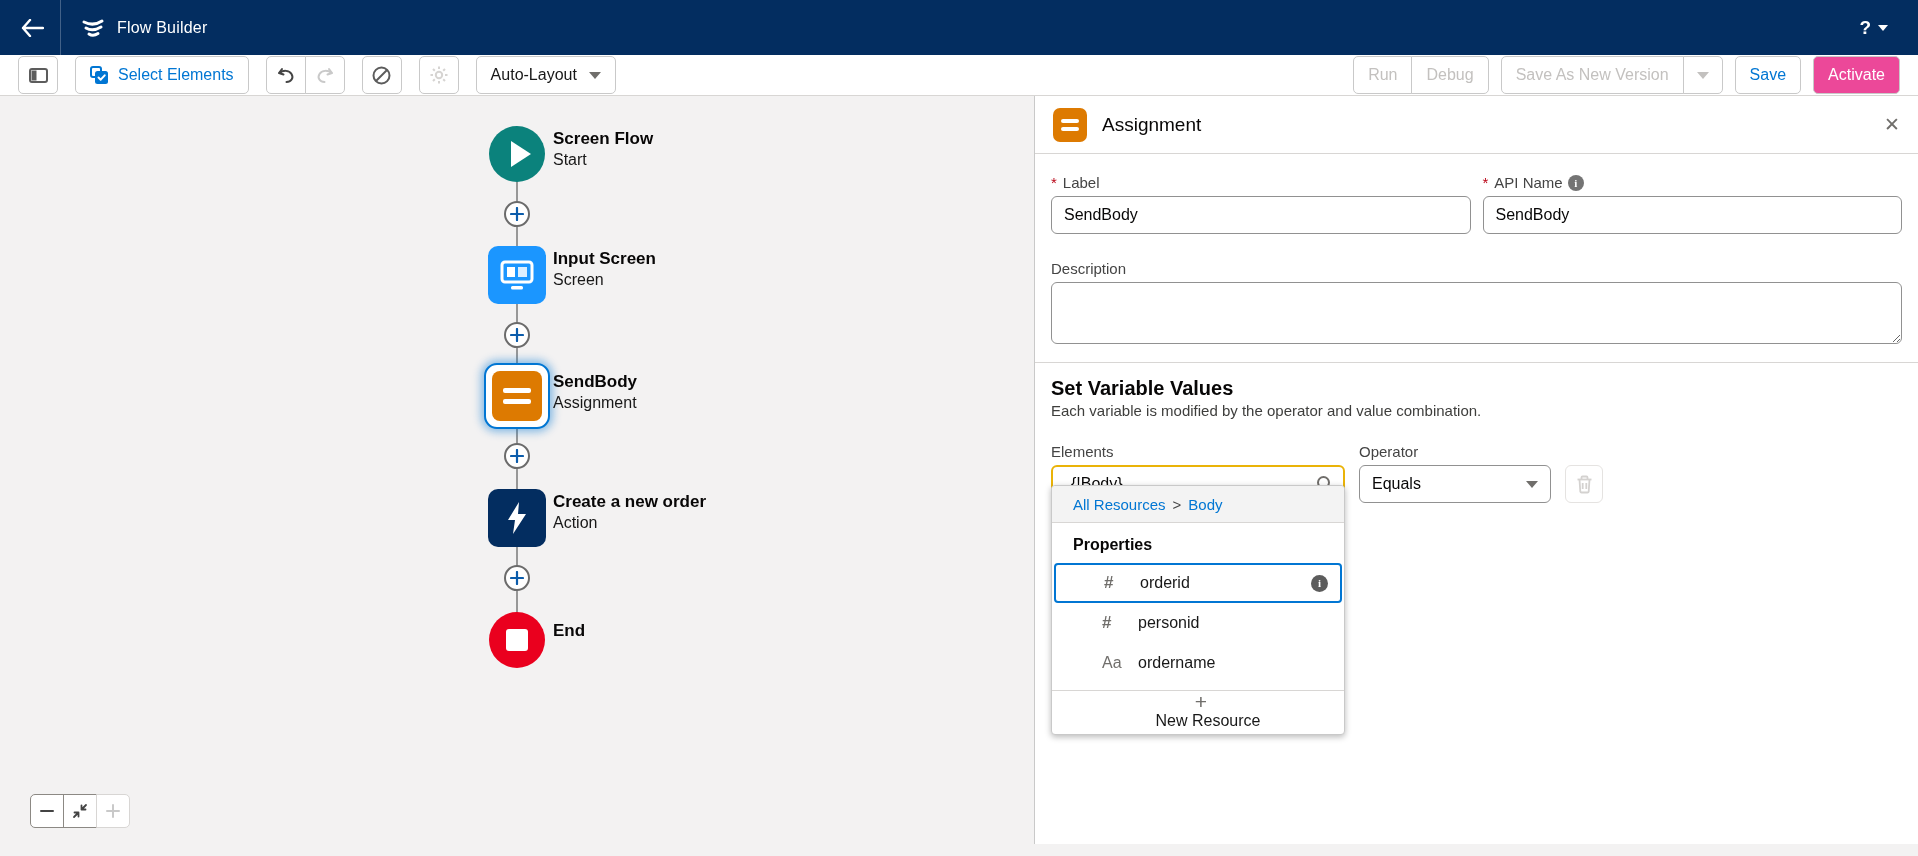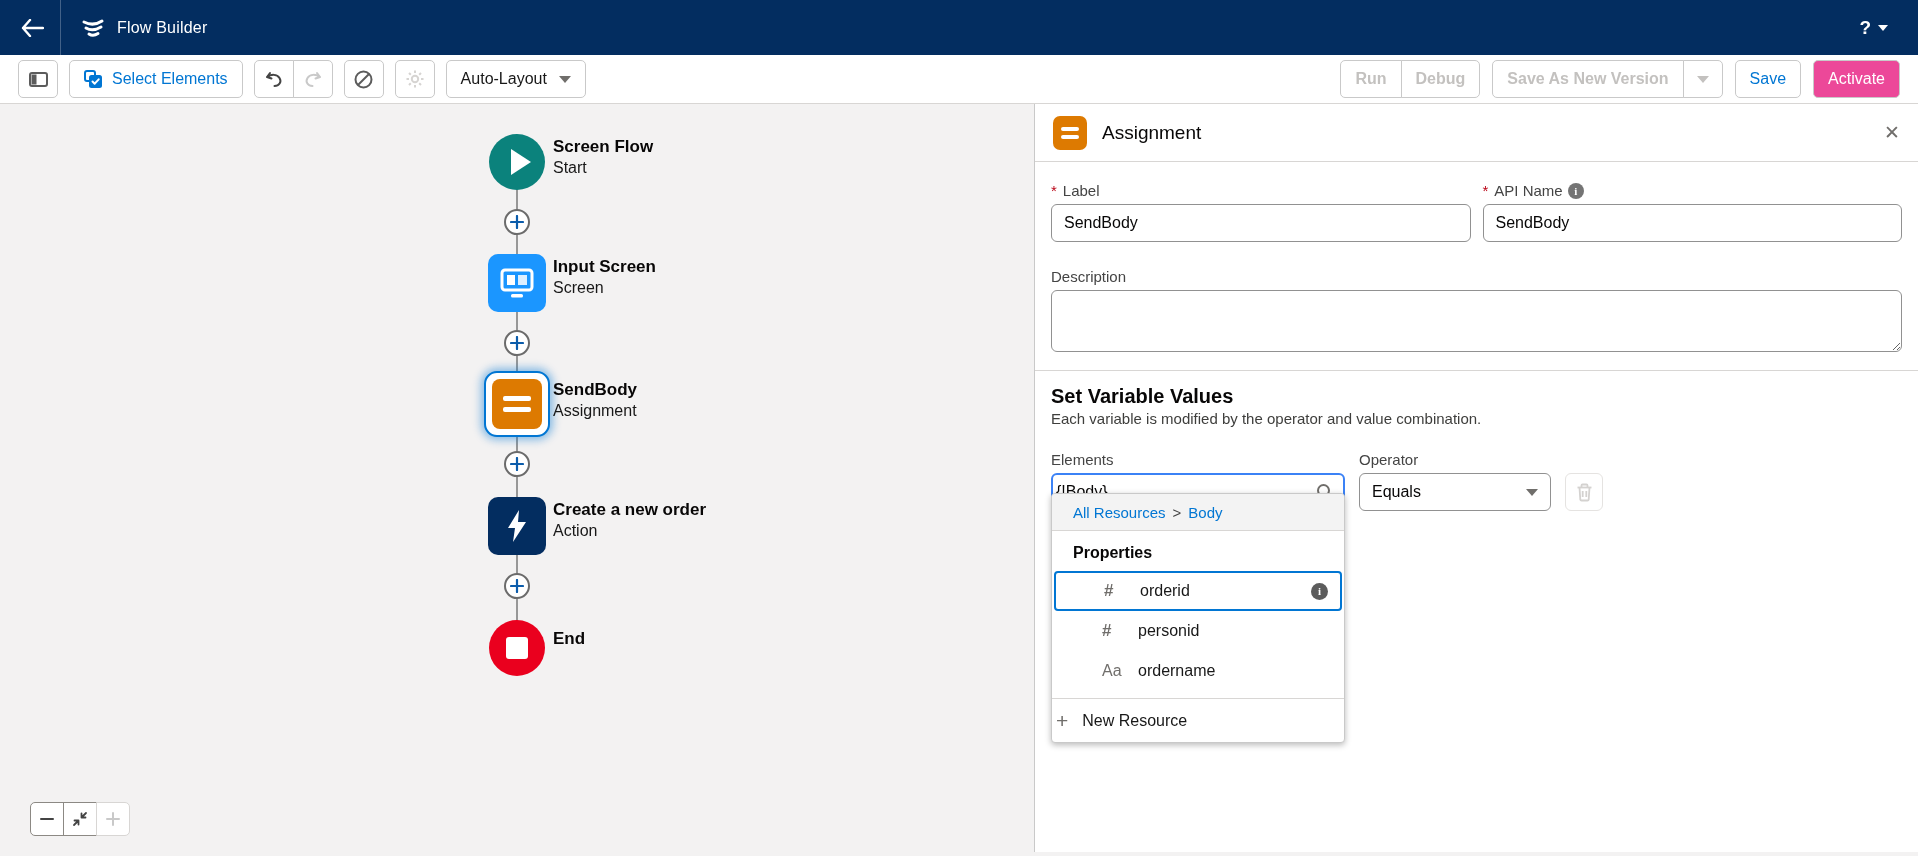--- a/index.html
+++ b/index.html
@@ -18,31 +18,31 @@
   .nav-back { width:40px; height:55px; display:flex; align-items:center; justify-content:center; cursor:pointer; }
   .nav-sep { width:1px; height:55px; background:rgba(255,255,255,.25); margin-left:8px; }
   .nav-app { display:flex; align-items:center; gap:12px; margin-left:20px; }
   .nav-title { font-size:16px; letter-spacing:.2px; }
   .nav-right { margin-left:auto; display:flex; align-items:center; gap:7px; padding-right:30px; cursor:pointer; }
   .nav-help { font-size:19px; font-weight:bold; }
   .caret-down-w { width:0; height:0; border-left:5px solid transparent; border-right:5px solid transparent; border-top:6px solid #fff; }
 
   
   .toolbar {
-    height:49px; background:#fff; border-bottom:1px solid #d8d6d4;
-    display:flex; align-items:center; padding:0 18px; gap:11px;
+    height:41px; background:#fff; border-bottom:1px solid #d8d6d4;
+    display:flex; align-items:center; padding:0 18px; gap:17px;
   }
   .tbtn {
     height:38px; min-width:40px; background:#fff; border:1px solid #c9c9c9;
     border-radius:5px; display:flex; align-items:center; justify-content:center;
     font-size:16px; color:#181818; padding:0 14px; cursor:pointer; white-space:nowrap;
   }
   .tbtn.icon-only { padding:0; width:40px; }
   .btn-group { display:flex; }
-  .btn-group .tbtn { border-radius:0; margin-left:-1px;font-weight:bold; }
+  .btn-group .tbtn { border-radius:0; margin-left:-1px; }
   .btn-group .tbtn:first-child { border-radius:5px 0 0 5px; margin-left:0; }
   .btn-group .tbtn:last-child { border-radius:0 5px 5px 0; }
   .tbtn.brand-text { color:#0176D3; gap:9px; }
   .tbtn.disabled { color:#c3c1bf; cursor:default; }
   .tbtn.gear-btn { color:#d6d4d2; font-size:20px; cursor:default; }
   .toolbar-right { margin-left:auto; display:flex; align-items:center; gap:12px; }
   .tbtn.save-btn { color:#0176D3; }
   .tbtn.activate-btn { background:#ec4899; border-color:#c9c9c9; color:#fff; cursor:default; }
   .caret-down-g { width:0; height:0; border-left:6px solid transparent; border-right:6px solid transparent; border-top:7px solid #706e6b; margin-left:12px; }
   .caret-down-dis { width:0; height:0; border-left:6px solid transparent; border-right:6px solid transparent; border-top:7px solid #c3c1bf; }
@@ -113,21 +113,21 @@
     width:100%; height:62px; border:1px solid #919191; border-radius:6px;
     font-size:16px; font-family:"Liberation Sans",sans-serif; padding:8px 12px; resize:both; outline:none;
   }
   .section-divider { border:none; border-top:1px solid #d8d6d4; margin:14px -16px 0; }
   .section-heading { font-size:20px; font-weight:700; color:#080707; margin-top:14px; }
   .section-help { font-size:15px; color:#3e3e3c; margin-top:2px; }
 
   .var-row { display:grid; grid-template-columns:294px 192px 294px 38px; column-gap:14px; margin-top:24px; align-items:end; }
   .ctrl-wrap { position:relative; }
   .with-icon { padding-right:38px; }
-  .focused { border:2px solid #3b82f6; padding-left:3px; }
+  .focused { border:2px solid #eab308; padding-left:18px; }
   .search-ico { position:absolute; right:11px; bottom:10px; }
   .combobox {
     height:38px; border:1px solid #919191; border-radius:6px; background:#fff;
     display:flex; align-items:center; justify-content:space-between; padding:7px 12px; font-size:16px; color:#080707; cursor:pointer;
   }
   .trash-btn { width:38px; height:38px; border:1px solid #e5e3e1; border-radius:6px; background:#fff; display:flex; align-items:center; justify-content:center; cursor:default; }
 
   
   .dropdown {
     position:absolute; left:0; top:42px; width:294px; background:#fff;
@@ -145,21 +145,21 @@
   .dd-item.kb-focus { border:2px solid #0176D3; border-radius:4px; margin:0 2px; padding-left:84px; }
   .dd-item.kb-focus .type-ic { left:48px; }
   .info-dot {
     width:17px; height:17px; border-radius:50%; background:#5c5c5c; color:#fff;
     display:flex; align-items:center; justify-content:center; font-size:11px; font-weight:bold; font-family:"Liberation Serif",serif;
   }
   .info-dot::after { content:"i"; }
   .info-dot.light { background:#747474; width:16px; height:16px; }
   .dd-item .info-dot { position:absolute; right:12px; }
   .dd-divider { border:none; border-top:1px solid #d8d6d4; margin:7px 0 0; }
-  .dd-new { height:43px; display:flex; align-items:center; padding-left:4px; font-size:16px; color:#181818; cursor:pointer; border-radius:0 0 4px 4px; }
+  .dd-new { height:43px; display:flex; align-items:center; padding-left:20px; font-size:16px; color:#181818; cursor:pointer; border-radius:0 0 4px 4px;flex-direction:column; }
   .dd-new .plus-g { color:#706e6b; font-size:21px; margin-right:14px; line-height:1; }
   .dd-new .plus-g::after { content:"+"; }
 </style>
 </head>
 <body>
 
 <header class="navbar">
   <div class="nav-back">
     <svg width="24" height="18" viewBox="0 0 24 18">
         <path d="M10 1 L3 9 L10 17 M3 9 H23" stroke="#fff" stroke-width="2.4" fill="none" stroke-linecap="round" stroke-linejoin="round"></path>

